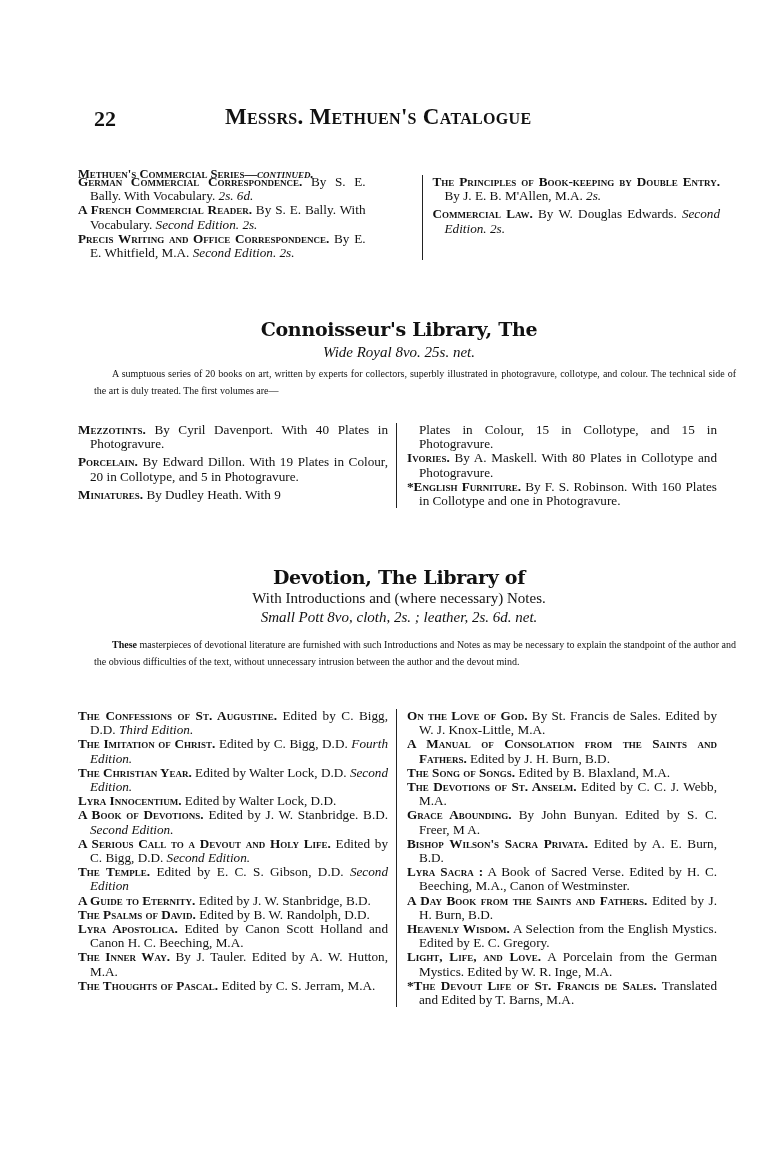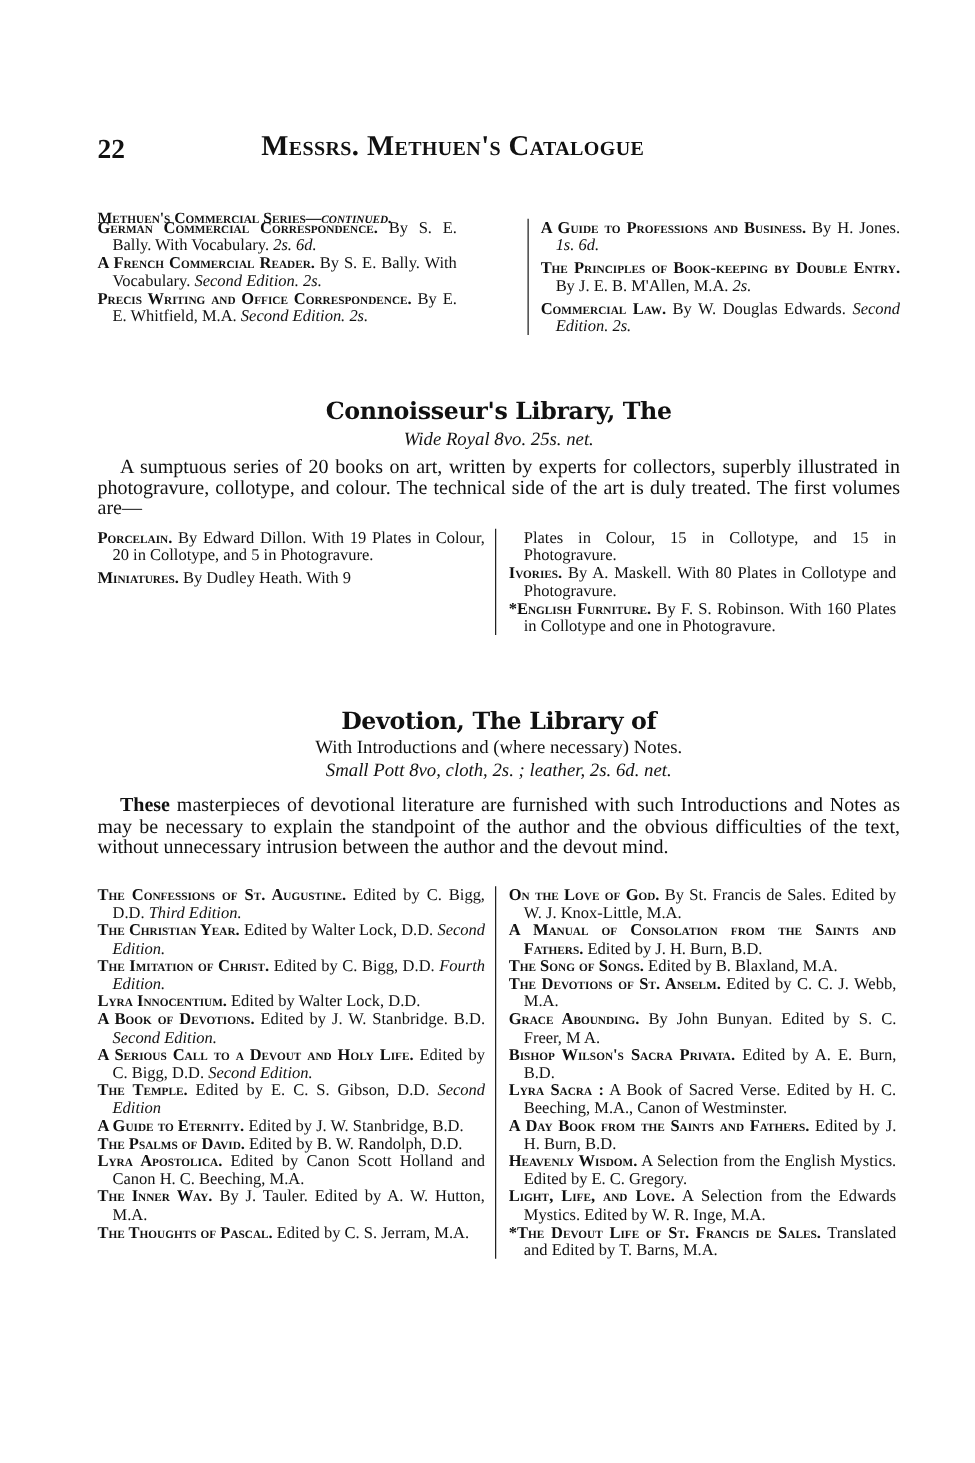--- a/index.html
+++ b/index.html
@@ -17,21 +17,21 @@
     }
     .page {
       position: absolute;
       left: 78px;
       top: 0;
       width: 642px;
     }
     .running-head {
       position: absolute;
       top: 104px;
-      left: 0;
+      left: 16px;
       width: 642px;
       height: 30px;
       text-decoration: underline;
     }
     .page-number {
       position: absolute;
       left: 0;
       top: 2px;
       font-size: 22px;
       font-weight: bold;
@@ -110,23 +110,23 @@
       left: 0;
       width: 642px;
       text-align: center;
       font-size: 15px;
     }
     .section-sub.italic {
       font-style: italic;
     }
     .para {
       position: absolute;
-      left: 0;
-      width: 642px;
-      font-size: 16px;
+      left: 16px;
+      width: 642px;
+      font-size: 10px;
       line-height: 16.5px;
       text-align: justify;
       text-indent: 18px;
     }
     .para .lead {
       font-weight: bold;
     }
   </style>
 </head>
 <body>
@@ -149,37 +149,37 @@
       </div>
       <div class="entry">
         <span class="t">A French Commercial Reader.</span><span> By S. E. Bally. With Vocabulary. </span><span class="e">Second Edition.</span><span class="p"> 2s.</span>
       </div>
       <div class="entry">
         <span class="t">Precis Writing and Office Correspondence.</span><span> By E. E. Whitfield, M.A. </span><span class="e">Second Edition.</span><span class="p"> 2s.</span>
       </div>
     </div>
     <div class="col right">
       <div class="entry gap">
-        <span class="t">A Guide to Professions and Business.</span><span> By H. Jones. </span><span class="p">1s. 6d.</span>
-      </div>
-      <div class="entry gap">
         <span class="t">The Principles of Book-keeping by Double Entry.</span><span> By J. E. B. M'Allen, M.A. </span><span class="p">2s.</span>
       </div>
       <div class="entry">
         <span class="t">Commercial Law.</span><span> By W. Douglas Edwards. </span><span class="e">Second Edition.</span><span class="p"> 2s.</span>
       </div>
     </div>
   </div>
 
   <div class="section-title" style="top:318px;">Connoisseur's Library, The</div>
   <div class="section-sub italic" style="top:344px;">Wide Royal 8vo.   25s. net.</div>
   <div class="para" style="top:366px;">A sumptuous series of 20 books on art, written by experts for collectors, superbly illustrated in photogravure, collotype, and colour. The technical side of the art is duly treated. The first volumes are—</div>
 
   <div class="two-col" style="top:423px;">
     <div class="col left">
+      <div class="entry gap">
+        <span class="t">Mezzotints.</span><span> By Cyril Davenport. With 40 Plates in Photogravure.</span>
+      </div>
       <div class="entry gap">
         <span class="t">Porcelain.</span><span> By Edward Dillon. With 19 Plates in Colour, 20 in Collotype, and 5 in Photogravure.</span>
       </div>
       <div class="entry">
         <span class="t">Miniatures.</span><span> By Dudley Heath. With 9</span>
       </div>
     </div>
     <div class="col right">
       <div class="entry" style="text-indent:0;">
         <span>Plates in Colour, 15 in Collotype, and 15 in Photogravure.</span>
@@ -196,40 +196,40 @@
   <div class="section-title" style="top:566px;">Devotion, The Library of</div>
   <div class="section-sub" style="top:590px;">With Introductions and (where necessary) Notes.</div>
   <div class="section-sub italic" style="top:609px;">Small Pott 8vo, cloth, 2s. ; leather, 2s. 6d. net.</div>
   <div class="para" style="top:637px;">
     <span class="lead">These</span><span> masterpieces of devotional literature are furnished with such Introductions and Notes as may be necessary to explain the standpoint of the author and the obvious difficulties of the text, without unnecessary intrusion between the author and the devout mind.</span>
   </div>
 
   <div class="two-col" style="top:709px;">
     <div class="col left">
       <div class="entry"><span class="t">The Confessions of St. Augustine.</span><span> Edited by C. Bigg, D.D. </span><span class="e">Third Edition.</span></div>
+      <div class="entry"><span class="t">The Imitation of Christ.</span><span> Edited by C. Bigg, D.D. </span><span class="e">Fourth Edition.</span></div>
       <div class="entry"><span class="t">The Christian Year.</span><span> Edited by Walter Lock, D.D. </span><span class="e">Second Edition.</span></div>
-      <div class="entry"><span class="t">The Imitation of Christ.</span><span> Edited by C. Bigg, D.D. </span><span class="e">Fourth Edition.</span></div>
       <div class="entry"><span class="t">Lyra Innocentium.</span><span> Edited by Walter Lock, D.D.</span></div>
       <div class="entry"><span class="t">A Book of Devotions.</span><span> Edited by J. W. Stanbridge. B.D. </span><span class="e">Second Edition.</span></div>
       <div class="entry"><span class="t">A Serious Call to a Devout and Holy Life.</span><span> Edited by C. Bigg, D.D. </span><span class="e">Second Edition.</span></div>
       <div class="entry"><span class="t">The Temple.</span><span> Edited by E. C. S. Gibson, D.D. </span><span class="e">Second Edition</span></div>
       <div class="entry"><span class="t">A Guide to Eternity.</span><span> Edited by J. W. Stanbridge, B.D.</span></div>
       <div class="entry"><span class="t">The Psalms of David.</span><span> Edited by B. W. Randolph, D.D.</span></div>
       <div class="entry"><span class="t">Lyra Apostolica.</span><span> Edited by Canon Scott Holland and Canon H. C. Beeching, M.A.</span></div>
       <div class="entry"><span class="t">The Inner Way.</span><span> By J. Tauler. Edited by A. W. Hutton, M.A.</span></div>
       <div class="entry"><span class="t">The Thoughts of Pascal.</span><span> Edited by C. S. Jerram, M.A.</span></div>
     </div>
     <div class="col right">
       <div class="entry"><span class="t">On the Love of God.</span><span> By St. Francis de Sales. Edited by W. J. Knox-Little, M.A.</span></div>
       <div class="entry"><span class="t">A Manual of Consolation from the Saints and Fathers.</span><span> Edited by J. H. Burn, B.D.</span></div>
       <div class="entry"><span class="t">The Song of Songs.</span><span> Edited by B. Blaxland, M.A.</span></div>
       <div class="entry"><span class="t">The Devotions of St. Anselm.</span><span> Edited by C. C. J. Webb, M.A.</span></div>
       <div class="entry"><span class="t">Grace Abounding.</span><span> By John Bunyan. Edited by S. C. Freer, M A.</span></div>
       <div class="entry"><span class="t">Bishop Wilson's Sacra Privata.</span><span> Edited by A. E. Burn, B.D.</span></div>
       <div class="entry"><span class="t">Lyra Sacra :</span><span> A Book of Sacred Verse. Edited by H. C. Beeching, M.A., Canon of Westminster.</span></div>
       <div class="entry"><span class="t">A Day Book from the Saints and Fathers.</span><span> Edited by J. H. Burn, B.D.</span></div>
       <div class="entry"><span class="t">Heavenly Wisdom.</span><span> A Selection from the English Mystics. Edited by E. C. Gregory.</span></div>
-      <div class="entry"><span class="t">Light, Life, and Love.</span><span> A Selection from the Edwards Mystics. Edited by W. R. Inge, M.A.</span></div>
+      <div class="entry"><span class="t">Light, Life, and Love.</span><span> A Porcelain from the German Mystics. Edited by W. R. Inge, M.A.</span></div>
       <div class="entry"><span class="t">*The Devout Life of St. Francis de Sales.</span><span> Translated and Edited by T. Barns, M.A.</span></div>
     </div>
   </div>
 
 </div>
 
 </body></html>

